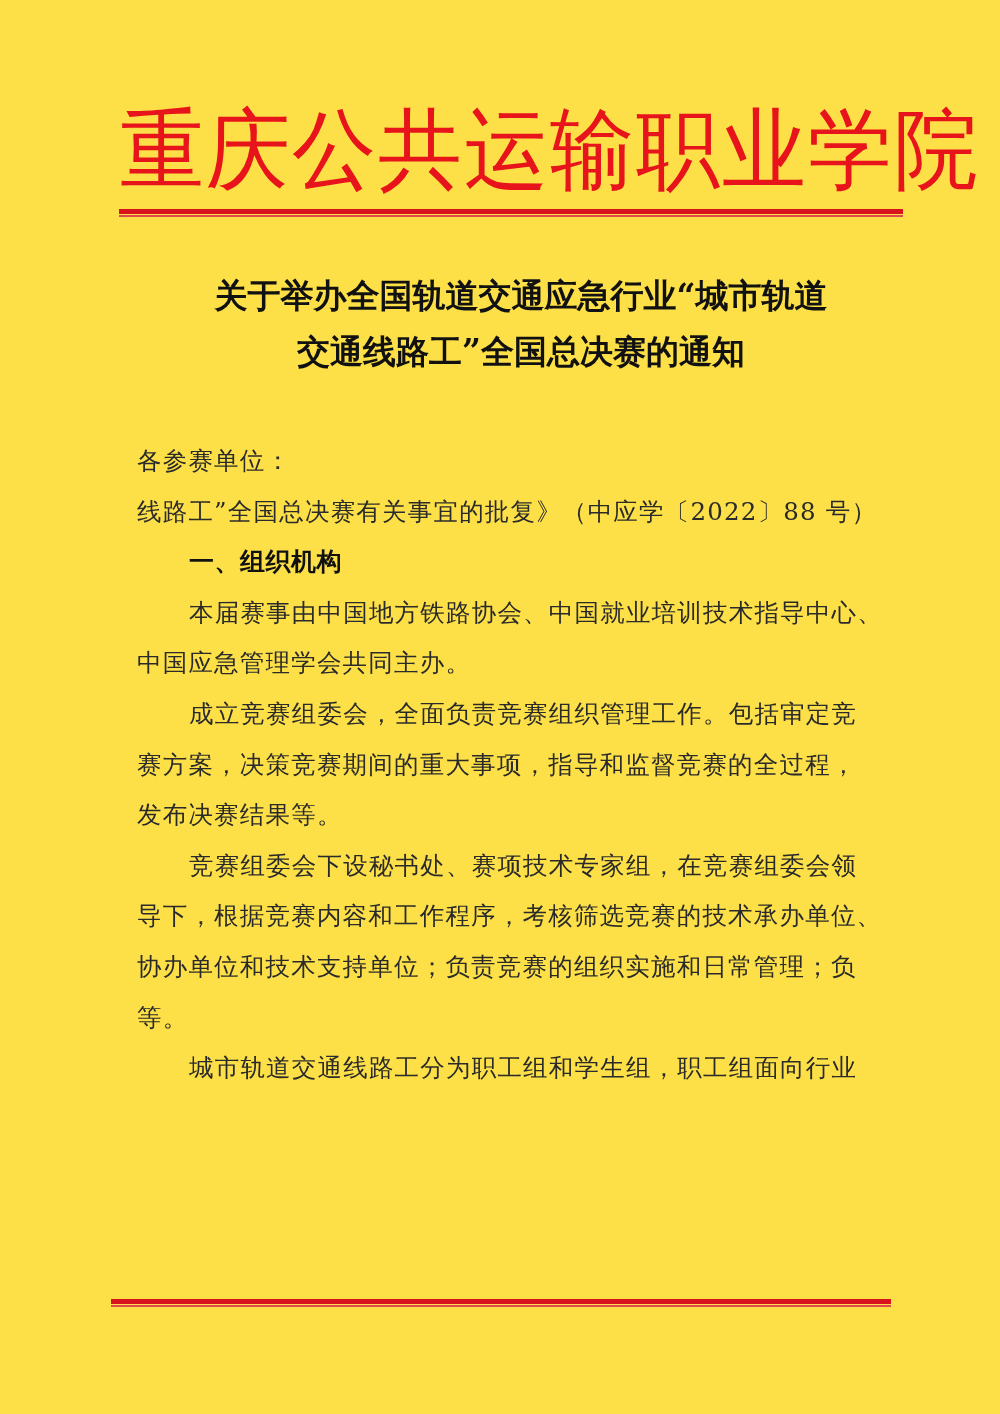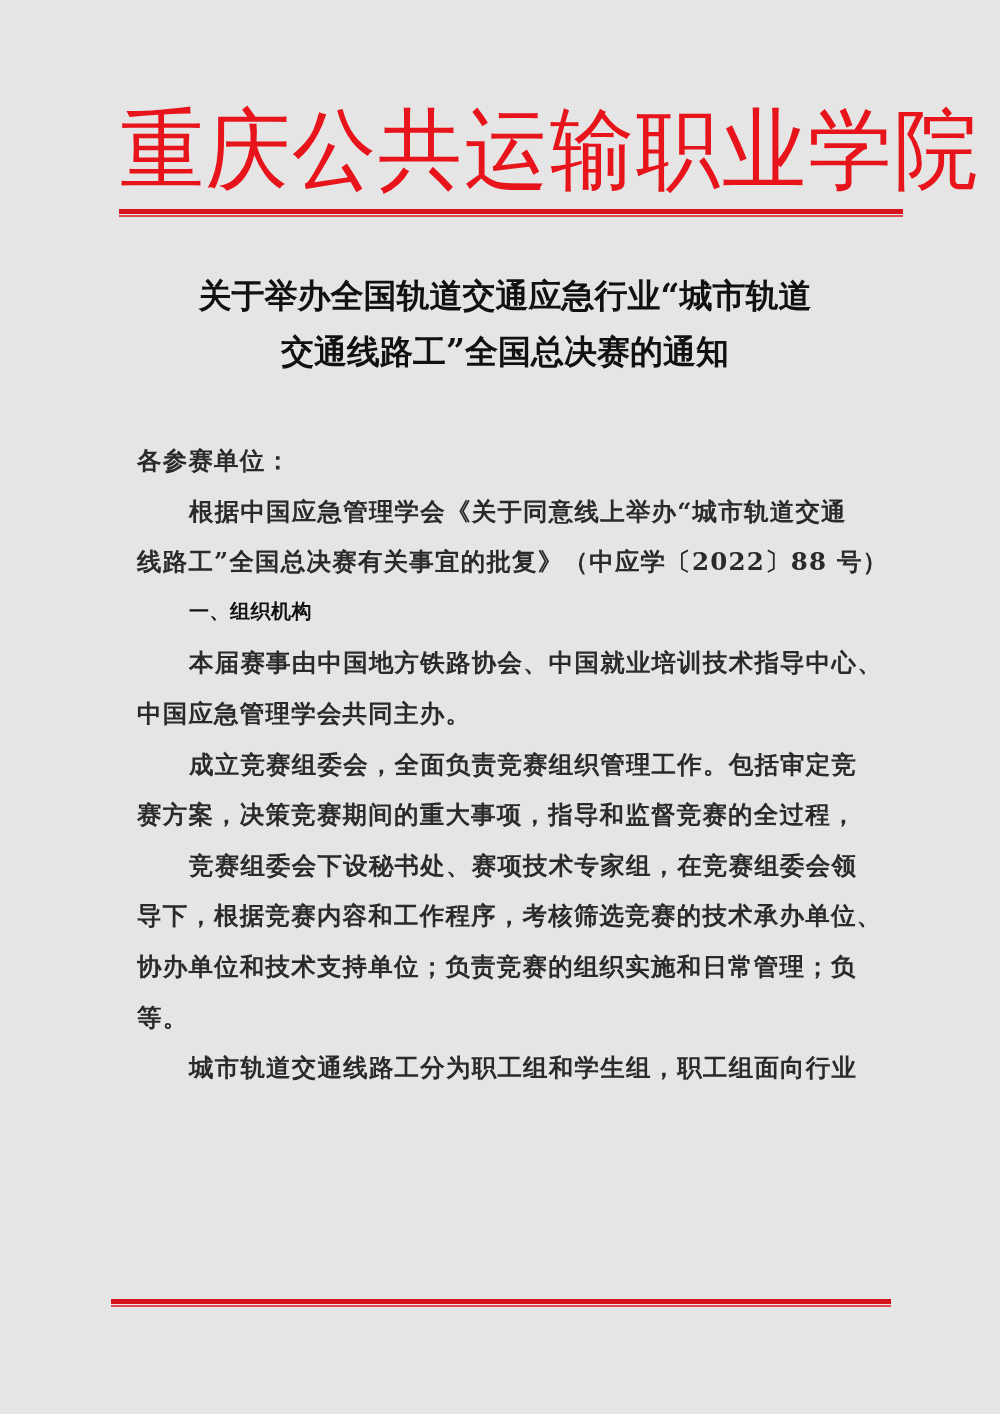--- a/index.html
+++ b/index.html
@@ -11,21 +11,21 @@
     width: 1000px;
     height: 1414px;
     position: relative;
     overflow: hidden;
   }
   .page {
     position: absolute;
     left: 0; top: 0;
     width: 1000px;
     height: 1414px;
-    background: #e5e5e5;
+    background: #fde047;
   }
   .org-header {
     position: absolute;
     left: 120px;
     top: 100px;
     width: 784px;
     height: 100px;
     text-align: center;
     color: #e8141b;
     font-family: "DejaVu Serif", "Liberation Serif", serif;
@@ -58,21 +58,21 @@
   }
   .rule .thin {
     position: absolute;
     left: 0; top: 6px;
     width: 100%;
     height: 2px;
     background: #de4a50;
   }
   .doc-title {
     position: absolute;
-    left: 120px;
+    left: 136px;
     top: 268px;
     width: 770px;
     text-align: center;
     font-family: "DejaVu Serif", "Liberation Serif", serif;
     font-weight: bold;
     font-size: 33px;
     line-height: 56px;
     color: #111111;
   }
   .doc-title .line { display: block; white-space: nowrap; }
@@ -84,28 +84,27 @@
     font-family: "DejaVu Serif", "Liberation Serif", serif;
     font-size: 24.5px;
     line-height: 50.6px;
     color: #2a2a2a;
     letter-spacing: 1.2px;
   }
   .body .ln {
     display: block;
     white-space: nowrap;
     height: 50.6px;
-    font-weight: bold;
   }
   .body .ind { padding-left: 52px; }
   .body .heading {
-    font-family: Liberation Mono, monospace;
+    font-family: Liberation Serif, serif;
     font-weight: bold;
     color: #111111;
-    font-size: 20px;
+    font-size: 25px;
     letter-spacing: 0.5px;
   }
 </style>
 </head>
 <body>
 
 <div class="page">
 
   <div class="org-header">重庆公共运输职业学院</div>
 
@@ -115,30 +114,30 @@
   </div>
 
   <div class="doc-title">
     <span class="line">关于举办全国轨道交通应急行业“城市轨道</span>
     <span class="line">交通线路工”全国总决赛的通知</span>
   </div>
 
   <div class="body">
     <span class="ln">各参赛单位：</span>
 
-    <span class="ln ind">根据中国应急管理学会《关于同意线上举办“城市轨道交通</span>
     <span class="ln">线路工”全国总决赛有关事宜的批复》（中应学〔2022〕88 号）</span>
 
     <span class="ln ind heading">一、组织机构</span>
 
     <span class="ln ind">本届赛事由中国地方铁路协会、中国就业培训技术指导中心、</span>
     <span class="ln">中国应急管理学会共同主办。</span>
 
     <span class="ln ind">成立竞赛组委会，全面负责竞赛组织管理工作。包括审定竞</span>
     <span class="ln">赛方案，决策竞赛期间的重大事项，指导和监督竞赛的全过程，</span>
+    <span class="ln">发布决赛结果等。</span>
 
     <span class="ln ind">竞赛组委会下设秘书处、赛项技术专家组，在竞赛组委会领</span>
     <span class="ln">导下，根据竞赛内容和工作程序，考核筛选竞赛的技术承办单位、</span>
     <span class="ln">协办单位和技术支持单位；负责竞赛的组织实施和日常管理；负</span>
     <span class="ln">等。</span>
 
 
     <span class="ln ind">城市轨道交通线路工分为职工组和学生组，职工组面向行业</span>
   </div>
 

